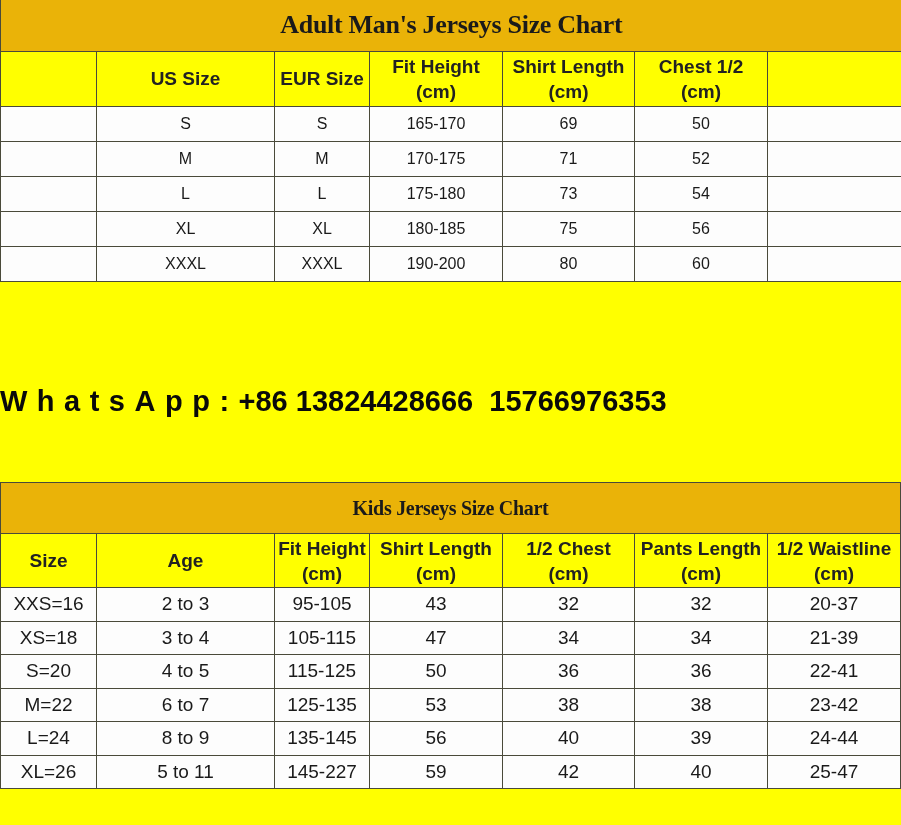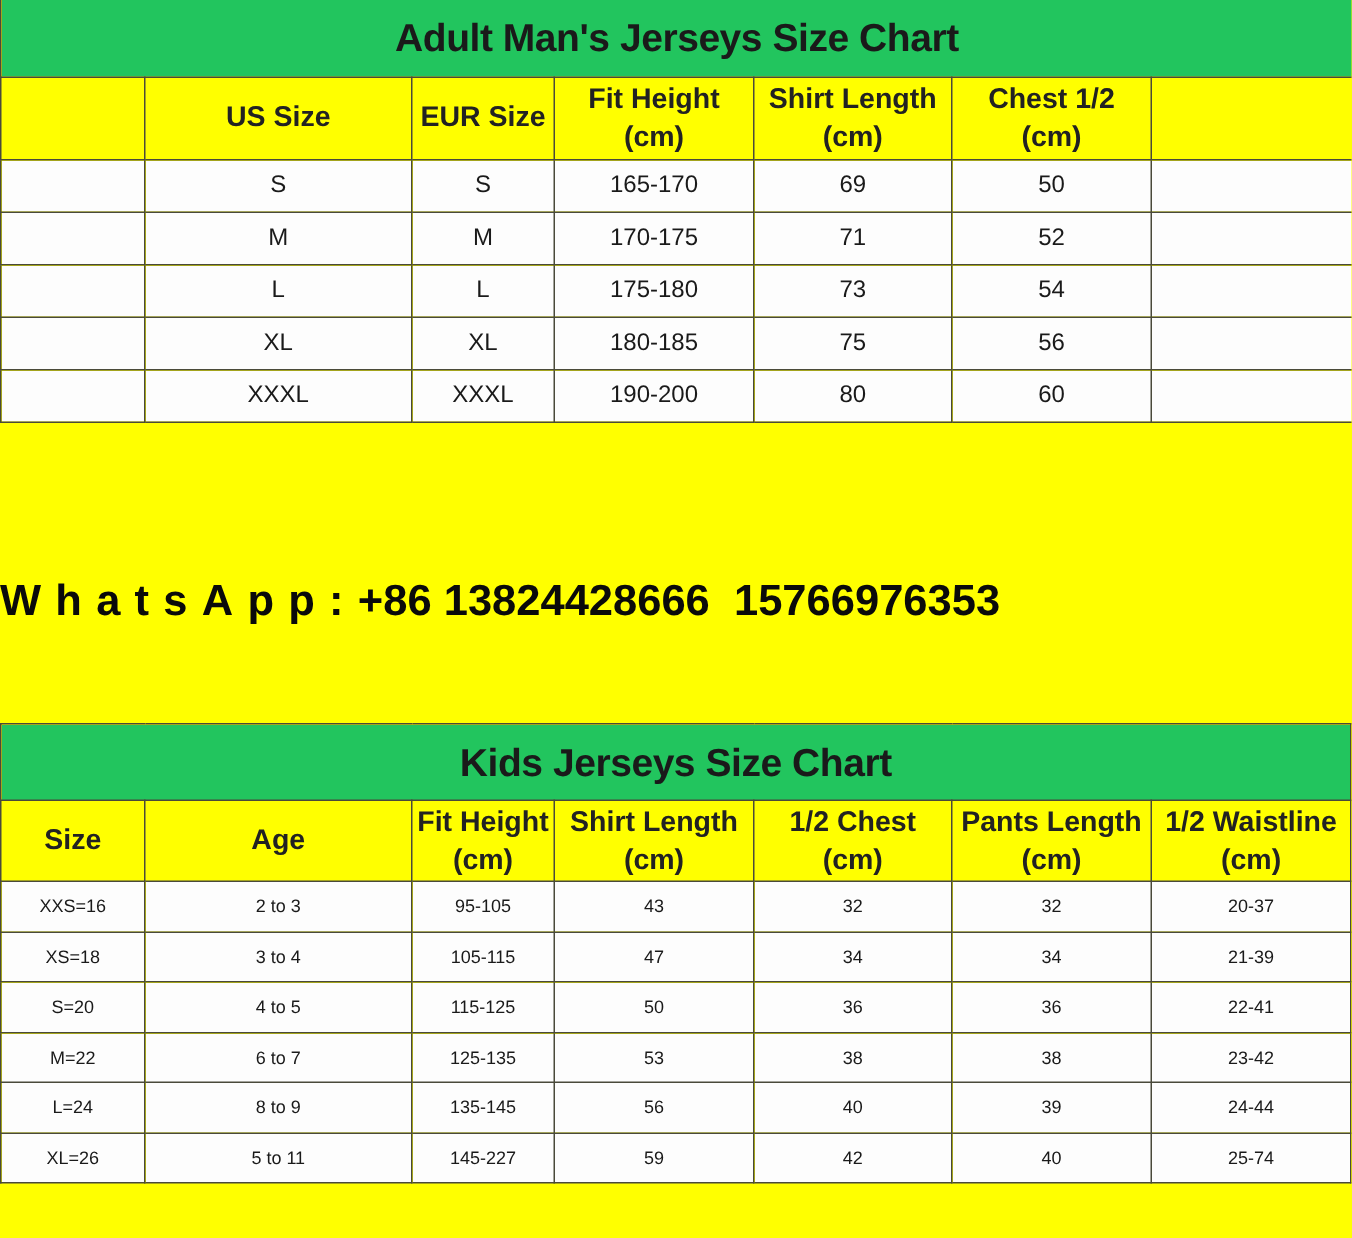--- a/index.html
+++ b/index.html
@@ -1,30 +1,30 @@
 <!DOCTYPE html>
 <html><head>
 <meta charset="utf-8">
 <style>
   html, body { margin:0; padding:0; }
   body { width:901px; height:825px; background:#ffff00; position:relative; overflow:hidden;
          font-family:"Liberation Sans", sans-serif; color:#111; }
   .abs { position:absolute; }
   table { border-collapse:collapse; table-layout:fixed; position:absolute; left:0; }
   td, th { border:1.5px solid #4a4a3a; text-align:center; vertical-align:middle; padding:0; overflow:hidden; }
-  .title-cell { background:#22c55e; font-weight:bold; font-size:26px; letter-spacing:-0.3px; color:#1a1a1a; }
+  .title-cell { background:#eab308; font-weight:bold; font-size:26px; letter-spacing:-0.3px; color:#1a1a1a;font-family:Liberation Serif, serif; }
   .hdr { background:#ffff00; font-weight:bold; font-size:19px; line-height:25px; color:#222; }
   .cell { background:#fdfdfd; font-size:16px; color:#1a1a1a; }
   #adult { top:0; width:901px; }
   #adult .title-cell { border-top:none; border-left:1.5px solid #4a4a3a; border-right:none; }
   #adult .last { border-right:none; }
   #adult td:first-child, #adult th:first-child { border-left:1.5px solid #4a4a3a; }
   #kids { top:482px; width:900px; }
-  #kids .cell { font-size:12px; }
-  #kids .title-cell { font-size:26px; }
+  #kids .cell { font-size:19px; }
+  #kids .title-cell { font-size:20px; }
   .wa { top:385px; left:0; width:901px; font-weight:bold; font-size:29px; color:#0a0a0a; white-space:pre; }
   .wa .spaced { letter-spacing:9.5px; }
 </style>
 </head>
 <body>
 
 <table id="adult">
   <colgroup>
     <col style="width:96px">
       <col style="width:178px">
@@ -201,16 +201,16 @@
     <td class="cell">39</td>
     <td class="cell">24-44</td>
   </tr>
   <tr style="height:33.5px">
     <td class="cell">XL=26</td>
     <td class="cell">5 to 11</td>
     <td class="cell">145-227</td>
     <td class="cell">59</td>
     <td class="cell">42</td>
     <td class="cell">40</td>
-    <td class="cell">25-74</td>
+    <td class="cell">25-47</td>
   </tr>
 </tbody>
   </table>
 
 </body></html>

